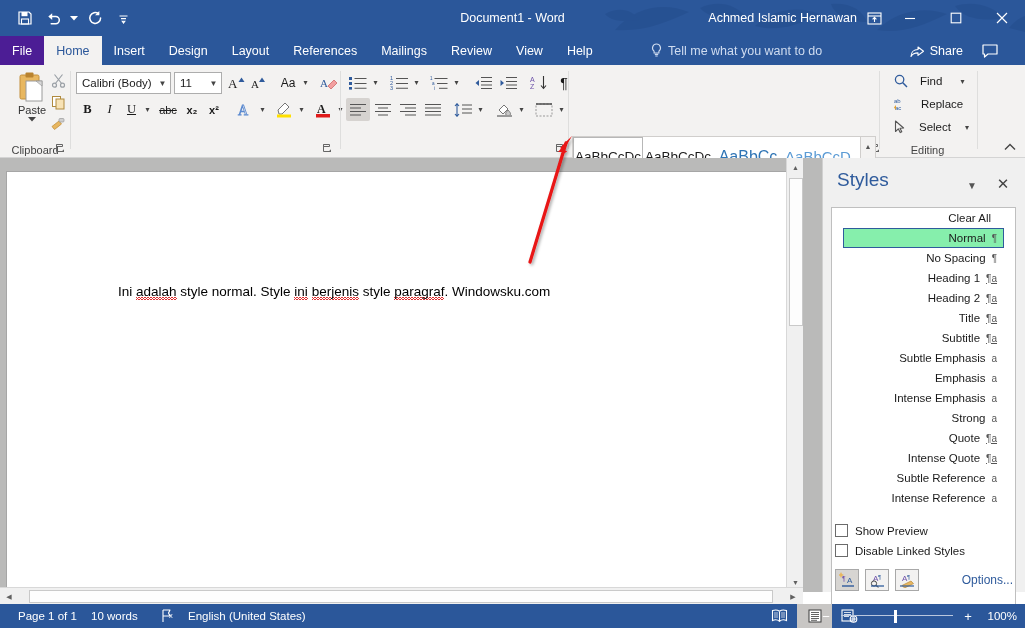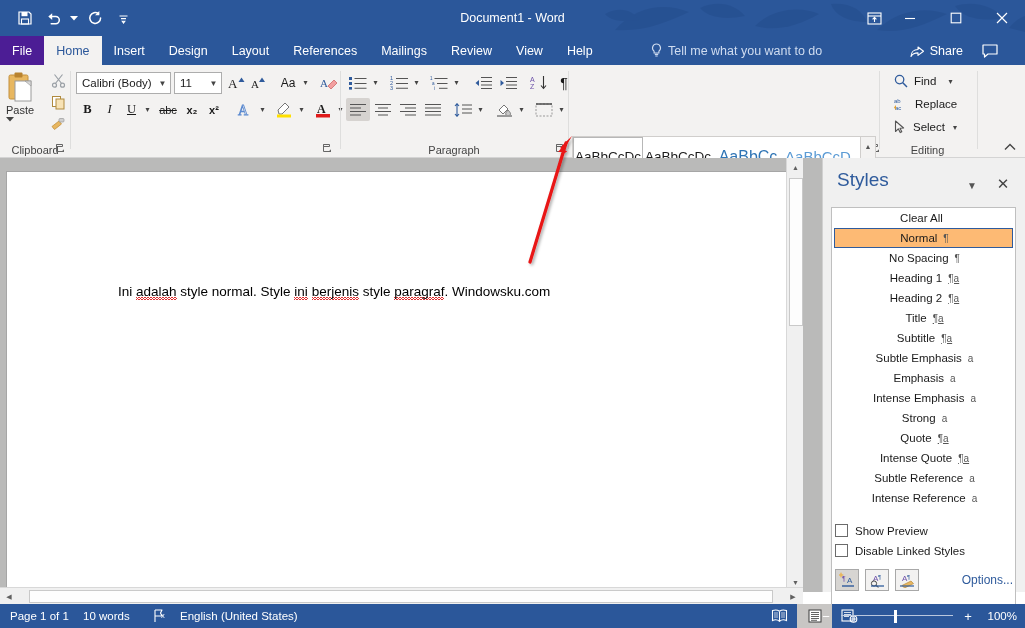--- a/index.html
+++ b/index.html
@@ -83,22 +83,22 @@
     text-align: center; font-size: 11px; color: #444;
   }
   .rg-sep { position: absolute; top: 6px; width: 1px; height: 78px; background: #dededd; }
   .dlg-launcher {
     position: absolute; bottom: 3px; width: 13px; height: 13px; cursor: pointer;
     display: flex; align-items: center; justify-content: center;
   }
 
   
   .paste-btn {
-    position: absolute; left: 6px; top: 6px; width: 40px; height: 66px;
-    display: flex; flex-direction: column; align-items: flex-start; cursor: pointer; border-radius: 2px;
+    position: absolute; left: 12px; top: 6px; width: 40px; height: 66px;
+    display: flex; flex-direction: column; align-items: center; cursor: pointer; border-radius: 2px;
   }
   .paste-lbl { font-size: 11px; color: #333; margin-top: 1px; }
   .mini-btn {
     position: absolute; width: 24px; height: 21px; display: flex; align-items: center;
     justify-content: center; cursor: pointer; border-radius: 2px;
   }
 
   
   .combo {
     position: absolute; background: #fff; border: 1px solid #adadad; height: 22px;
@@ -135,21 +135,21 @@
     border: 1px solid #d0cecc; border-left: 0; background: #f3f2f1;
     display: flex; flex-direction: column;
   }
   .gscroll div {
     flex: 1; display: flex; align-items: center; justify-content: center;
     cursor: pointer; font-size: 7px; color: #555;
   }
 
   
   .ebtn {
-    position: absolute; height: 22px; display: flex; align-items: center; gap: 6px;
+    position: absolute; height: 22px; display: flex; align-items: center; gap: 12px;
     font-size: 11.5px; color: #1a1a1a; cursor: pointer; padding: 0 4px; border-radius: 2px;
   }
   .collapse-ribbon {
     position: absolute; right: 6px; bottom: 2px; width: 18px; height: 16px;
     display: flex; align-items: center; justify-content: center; cursor: pointer; color: #444; font-size: 9px;
   }
 
   
   .docarea {
     position: absolute; left: 0; top: 158px; width: 1025px; height: 434px;
@@ -210,25 +210,25 @@
   }
   .pane-close {
     position: absolute; right: 12px; top: 16px; width: 20px; height: 20px;
     display: flex; align-items: center; justify-content: center; cursor: pointer; color: #444; font-size: 15px;
   }
   .stylelist {
     position: absolute; left: 8px; top: 49px; width: 185px; height: 456px;
     background: #fff; border: 1px solid #bfbfbf; overflow: hidden;
   }
   .srow {
-    height: 20px; display: flex; align-items: center; justify-content: center;
+    height: 20px; display: flex; align-items: center; justify-content: flex-end;
     padding: 0 6px 0 8px; font-size: 11.5px; color: #1a1a1a; cursor: pointer;
-    border: 1.5px solid transparent; margin: 0 2px;
-  }
-  .srow.sel { border-color: #2f5b9c; background: #fdba74; }
+    border: 1.5px solid transparent; margin: 0 11px;
+  }
+  .srow.sel { border-color: #2f5b9c; background: #86efac; }
   .srow .sname { white-space: nowrap; overflow: hidden; }
   .srow .smark { color: #555; font-size: 10px; margin-left: 6px; }
 
   .chk-row {
     position: absolute; left: 12px; display: flex; align-items: center; gap: 7px;
     font-size: 11.5px; color: #1a1a1a; cursor: pointer;
   }
   .chk {
     width: 13px; height: 13px; background: #fff; border: 1px solid #6b6b6b; display: inline-block;
   }
@@ -241,21 +241,21 @@
     position: absolute; right: 12px; top: 415px; font-size: 12px; color: #2f5b9c; cursor: pointer;
   }
 
   
   .statusbar {
     position: absolute; left: 0; top: 604px; width: 1025px; height: 24px;
     background: #2b579a; color: #fff;
   }
   .sb-item {
     position: absolute; top: 0; height: 24px; display: flex; align-items: center;
-    font-size: 11.5px; color: #fff; cursor: pointer; padding: 0 5px;
+    font-size: 11.5px; color: #fff; cursor: pointer; padding: 0 5px; margin-left: 8px;
   }
   .viewbtns { position: absolute; right: 158px; top: 0; height: 24px; display: flex; }
   .viewbtn {
     width: 35px; height: 24px; display: flex; align-items: center; justify-content: center; cursor: pointer;
   }
   .viewbtn.active { background: #c8c6c4; }
   .zoomwrap { position: absolute; right: 8px; top: 0; height: 24px; display: flex; align-items: center; gap: 7px; }
   .zbtn {
     width: 16px; height: 24px; display: flex; align-items: center; justify-content: center;
     color: #fff; cursor: pointer; font-size: 13px;
@@ -318,20 +318,23 @@
         <svg width="13" height="13" viewBox="0 0 13 13">
             <path d="M2.5 4h8M4 6.6h5M5.2 9.2 6.5 11l1.3-1.8z" fill="none" stroke="#fff" stroke-width="1.1"></path>
           </svg>
       </div>
     </div>
 
     <div class="doc-title">
       <span>Document1  -  Word</span>
     </div>
 
+    <div class="acct">
+      <span>Achmed Islamic Hernawan</span>
+    </div>
 
     <div class="ribbon-display">
       <svg width="15" height="15" viewBox="0 0 15 15">
           <rect x="1" y="2" width="13" height="11" fill="none" stroke="#fff" stroke-width="1.1"></rect>
           <path d="M1 5h13" stroke="#fff" stroke-width="1.1"></path>
           <path d="M7.5 11V6.5M5.6 8.4 7.5 6.4l1.9 2" fill="none" stroke="#fff" stroke-width="1.1"></path>
         </svg>
     </div>
 
     <div class="wbtns">
@@ -645,21 +648,20 @@
       </div>
       <div class="caretbtn" style="left:175px;top:33px">▾</div>
       <div class="fbtn" style="left:191px;top:33px;width:24px">
         <svg width="18" height="14" viewBox="0 0 18 14">
             <rect x="1" y="1" width="16" height="12" fill="none" stroke="#999" stroke-width="1" stroke-dasharray="2 1.5"></rect>
             <path d="M1 1h16" stroke="#444" stroke-width="1.4"></path>
           </svg>
       </div>
       <div class="caretbtn" style="left:215px;top:33px">▾</div>
 
-      <div class="rgroup-label">Paragraph</div>
       <div class="dlg-launcher" style="left:213px">
         <svg width="9" height="9" viewBox="0 0 9 9">
             <path d="M.5 .5h6v2h-6z M.5 .5v7h7" fill="none" stroke="#666" stroke-width="1"></path>
             <path d="M8 8 5.2 8 8 5.2z" fill="#666"></path>
           </svg>
       </div>
     </div>
     <div class="rg-sep" style="left:568px"></div>
 
     <div class="rgroup" style="left:569px;width:309px">

